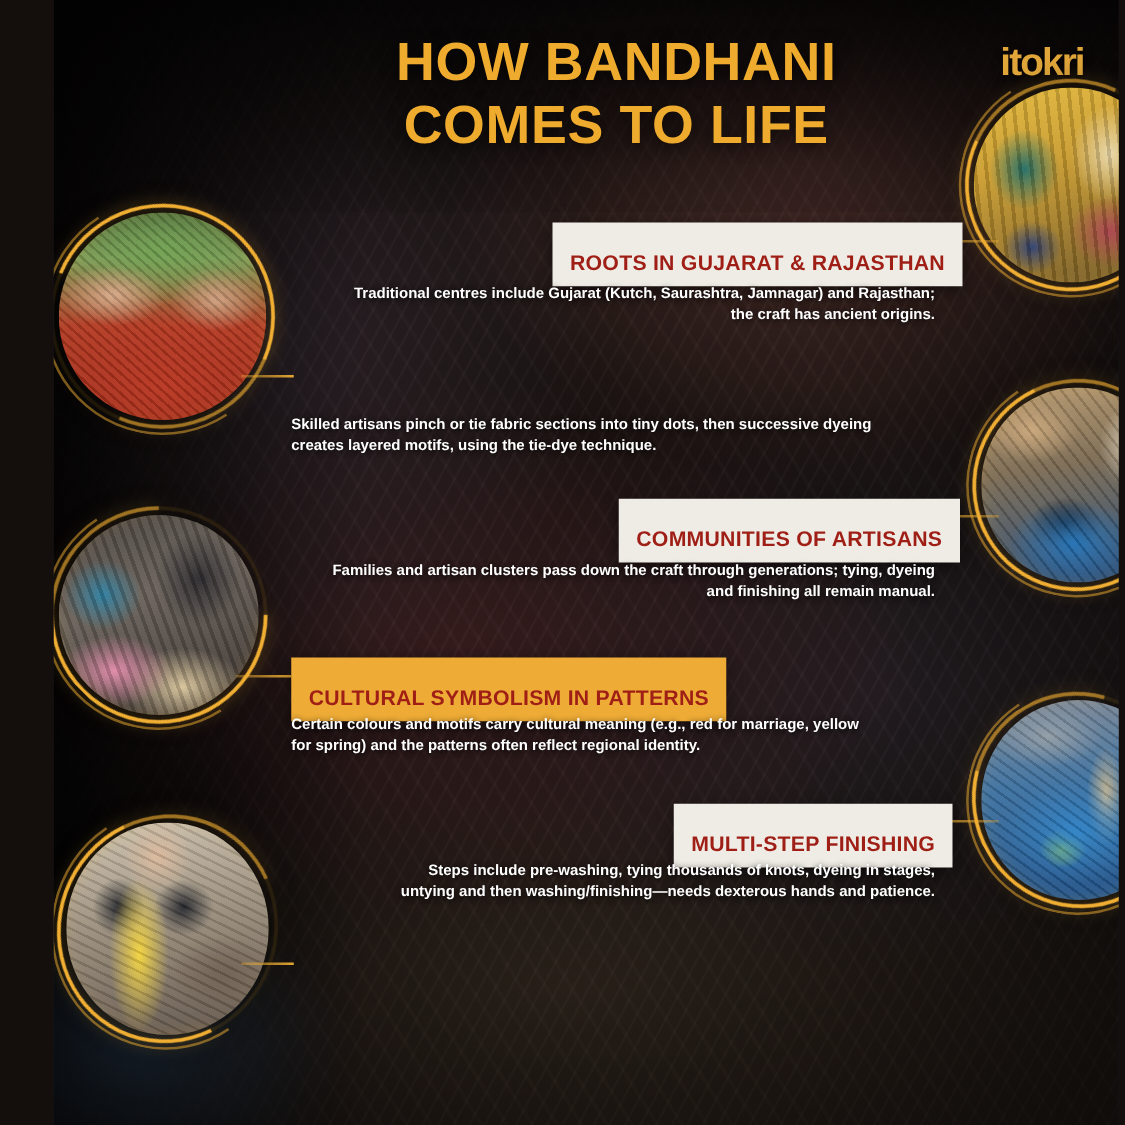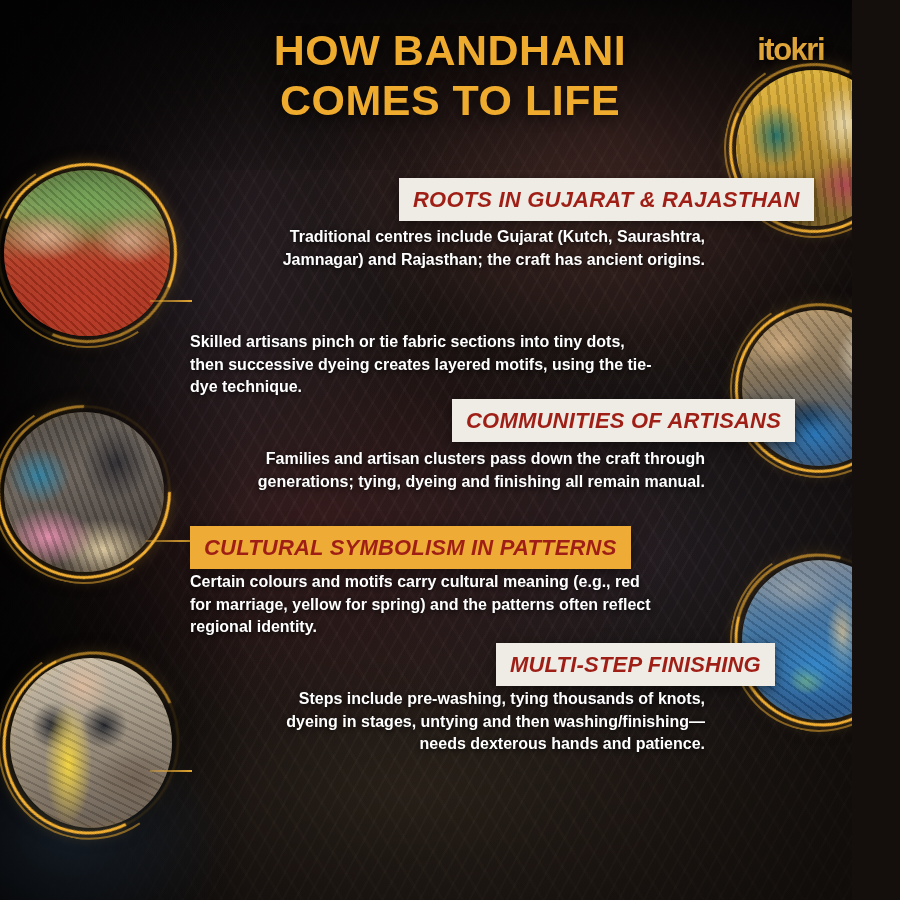--- a/index.html
+++ b/index.html
@@ -9,20 +9,21 @@
     font-family: "Liberation Sans", sans-serif;
     background: #140f0d;
     overflow: hidden;
   }
 
   .poster {
     position: relative;
     width: 852px; height: 900px;
     overflow: hidden;
     background: #0f172a;
+    margin-left: 43px;
   }
 
   
   .bg-base {
     position: absolute; inset: 0;
     background:
       radial-gradient(ellipse 420px 360px at 72% 14%, rgba(96,58,52,.75), rgba(0,0,0,0) 72%),
       radial-gradient(ellipse 380px 400px at 20% 30%, rgba(48,38,46,.85), rgba(0,0,0,0) 70%),
       radial-gradient(ellipse 520px 300px at 38% 58%, rgba(84,40,44,.55), rgba(0,0,0,0) 72%),
       radial-gradient(ellipse 460px 320px at 78% 62%, rgba(40,34,40,.8), rgba(0,0,0,0) 70%),
@@ -199,36 +200,35 @@
   
   .conn {
     position: absolute;
     height: 2px;
     background: linear-gradient(90deg, rgba(238,174,51,.95), rgba(238,174,51,.35));
   }
 
   
   .badge {
     position: absolute;
-    padding: 9px 14px 8px 14px;
-    font-size: 22px;
+    padding: 23px 14px 8px 14px;
+    font-size: 17px;
     font-weight: 900;
-    font-style: italic;
     letter-spacing: .2px;
     color: #9f1f16;
     white-space: nowrap;
     box-shadow: 0 3px 12px rgba(0,0,0,.5);
   }
   .badge.amber { background: #eeac36; }
   .badge.cream { background: #efece5; }
 
   .body {
     position: absolute;
     color: #ffffff;
-    font-size: 16px;
+    font-size: 12px;
     font-weight: 700;
     line-height: 1.42;
     text-shadow: 0 1px 5px rgba(0,0,0,.85);
   }
   .body.right { text-align: right; }
   .body.left  { text-align: left; }
 </style>
 </head>
 <body>
 

